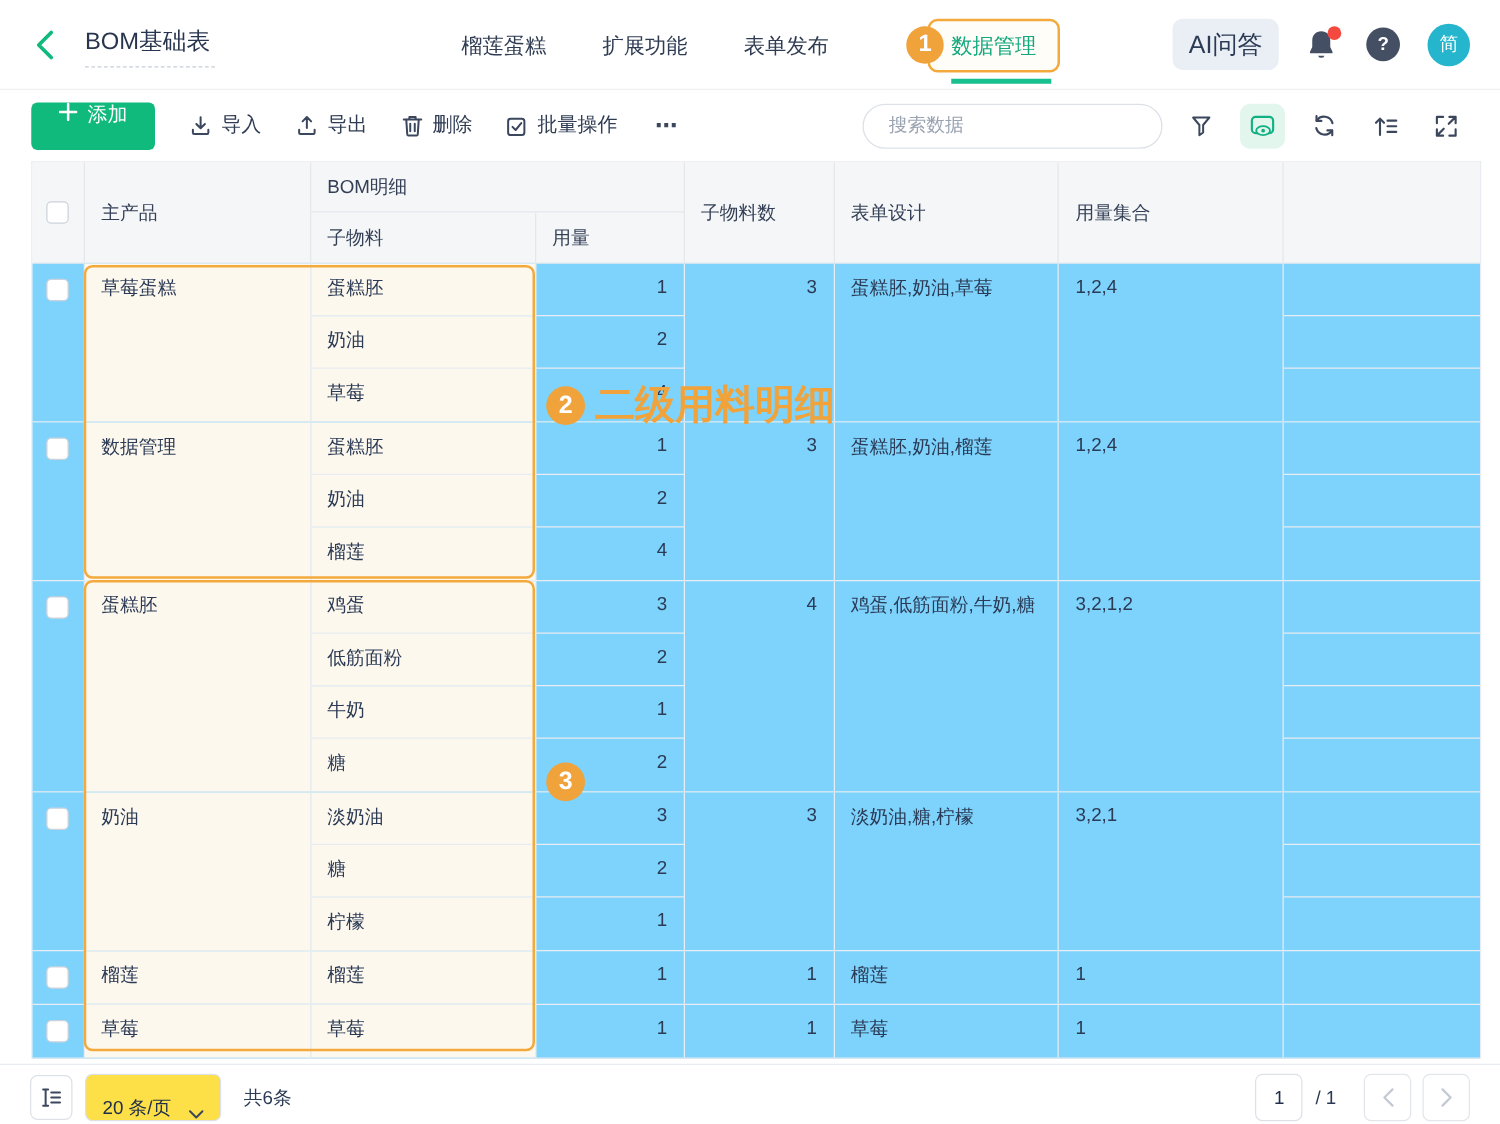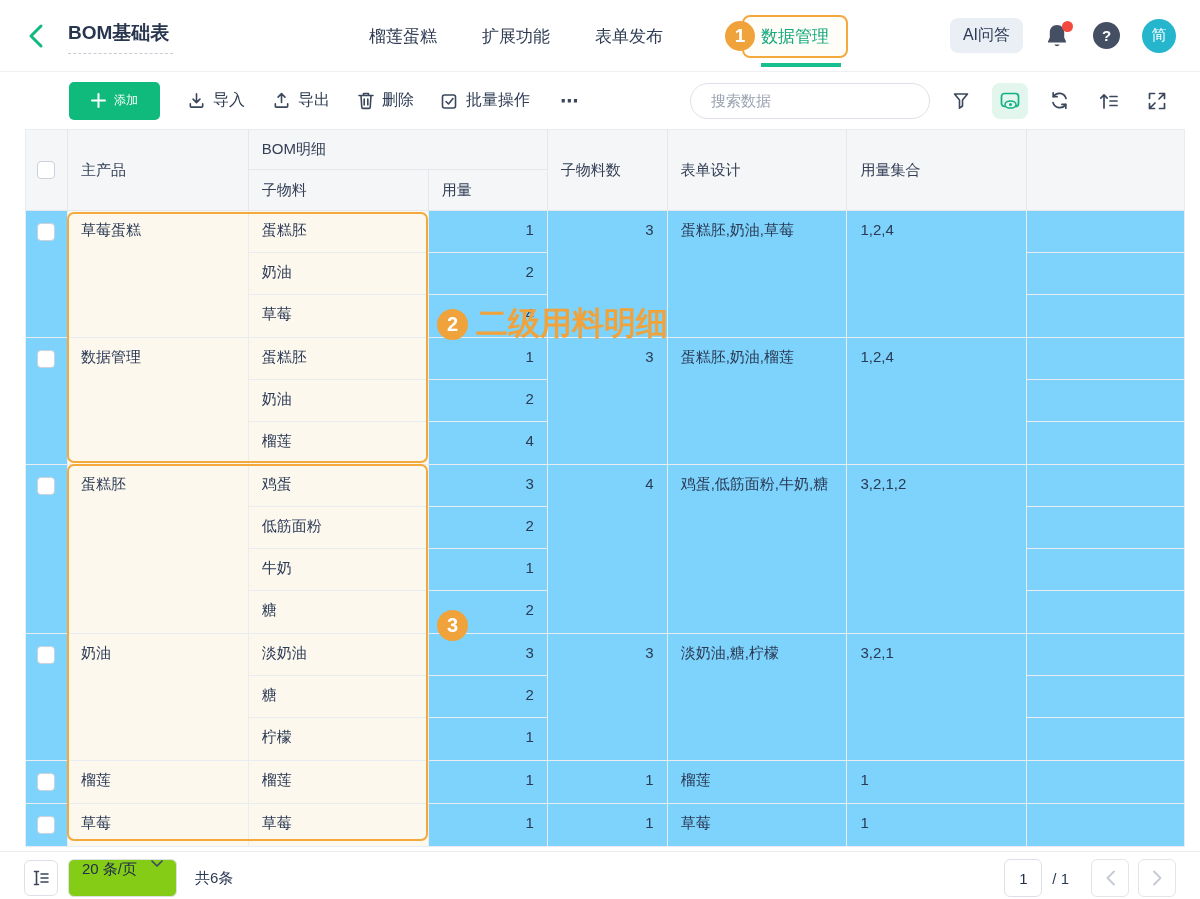--- a/index.html
+++ b/index.html
@@ -4,48 +4,48 @@
 <style>
   * { margin:0; padding:0; box-sizing:border-box; }
   html,body { width:1200px; height:899px; background:#fff; overflow:hidden;
     font-family:"Liberation Sans","DejaVu Sans",sans-serif; color:#2f3c53; }
   .page { position:relative; width:1200px; height:899px; }
 
   
   .header { position:relative; display:flex; align-items:center; height:72px;
     padding:0 24px; border-bottom:1px solid #eef0f3; }
   .back-btn { width:26px; height:26px; cursor:pointer; flex:0 0 auto; }
-  .title { margin-left:18px; font-size:19px; font-weight:700; color:#28354e;
+  .title { margin-left:18px; font-size:19px; font-weight:400; color:#28354e;
     border-bottom:1px dashed #c7cdd6; padding:2px 4px 7px 0; }
   .nav { position:absolute; left:369px; top:0; height:72px; display:flex; align-items:center; }
   .nav-item { font-size:17px; color:#2f3c53; margin-right:45px; cursor:pointer; white-space:nowrap; }
   .nav-active-wrap { position:relative; margin-left:34px; }
   .nav-active { display:inline-block; border:2px solid #f3a93c; border-radius:8px;
     padding:8px 17px; color:#14a87e; font-size:17px; cursor:pointer; background:#fffdf8; }
   .step-circle { display:inline-flex; align-items:center; justify-content:center;
     width:30px; height:30px; border-radius:50%; background:#f0a23b; color:#fff;
     font-size:19px; font-weight:700; }
   .step1 { position:absolute; left:-17px; top:50%; transform:translateY(-50%); z-index:3; }
   .tab-underline { position:absolute; left:761px; bottom:4px; width:80px; height:4px;
     background:#17c08e; }
   .header-right { margin-left:auto; display:flex; align-items:center; gap:22px; }
-  .ai-pill { background:#eaeff5; border-radius:8px; padding:7px 13px; font-size:16px;
+  .ai-pill { background:#eaeff5; border-radius:8px; padding:7px 13px; font-size:20px;
     color:#2b3a55; cursor:pointer; }
   .bell-wrap { position:relative; width:26px; height:26px; cursor:pointer; }
   .bell-dot { position:absolute; right:-2px; top:-2px; width:11px; height:11px;
     border-radius:50%; background:#f4493e; }
   .help-circle { width:27px; height:27px; border-radius:50%; background:#454f64; color:#fff;
     display:flex; align-items:center; justify-content:center; font-size:15px; font-weight:700; cursor:pointer; }
   .avatar { width:34px; height:34px; border-radius:50%; background:#25b6cd; color:#fff;
     display:flex; align-items:center; justify-content:center; font-size:15px; cursor:pointer; }
 
   
   .toolbar { display:flex; align-items:center; height:57px; padding:0 25px; }
-  .btn-add { display:flex; align-items:center; gap:8px; background:#10ba7d; color:#fff;
-    border:none; border-radius:5px; height:38px; padding:0 22px; font-size:12px; cursor:pointer;margin-left:44px; }
+  .btn-add { display:flex; gap:8px; background:#10ba7d; color:#fff;
+    border:none; border-radius:5px; height:38px; padding:0 22px; font-size:16px; cursor:pointer; }
   .tool-btn { display:flex; align-items:center; gap:7px; background:none; border:none;
     font-size:16px; color:#2f3c53; margin-left:27px; cursor:pointer; font-family:inherit; }
   .more-dots { font-size:18px; letter-spacing:2px; font-weight:700; color:#3b475d;
     margin-left:30px; cursor:pointer; }
   .toolbar-right { margin-left:auto; display:flex; align-items:center; gap:13px; }
   .search-box { display:flex; align-items:center; width:240px; height:36px;
     border:1px solid #dde1e7; border-radius:18px; padding:0 12px; gap:8px; background:#fff; }
   .search-box input { border:none; outline:none; flex:1; font-size:15px; color:#2f3c53;
     font-family:inherit; background:transparent; }
   .search-box input::placeholder { color:#9aa3b2; }
@@ -94,22 +94,22 @@
   .anno2 { left:437px; top:302px; }
   .anno3 { left:437px; top:610px; }
   .anno .step-circle { width:31px; height:31px; font-size:20px; }
   .anno-label { color:#f0a23b; font-size:32px; font-weight:700; white-space:nowrap; }
 
   
   .footer { display:flex; align-items:center; height:53px; padding:0 24px;
     border-top:1px solid #e8ebef; margin-top:4px; }
   .rowheight-btn { width:34px; height:36px; border:1px solid #dde1e7; border-radius:6px;
     background:#fff; display:flex; align-items:center; justify-content:center; cursor:pointer; }
-  .pagesize-select { display:flex; align-items:flex-start; gap:14px; height:38px;
-    border:1px solid #dde1e7; border-radius:6px; background:#84cc16; padding:0 13px;
+  .pagesize-select { display:flex; align-items:flex-end; gap:14px; height:38px;
+    border:1px solid #dde1e7; border-radius:6px; background:#fde047; padding:0 13px;
     margin-left:10px; font-size:15px; color:#222f49; cursor:pointer; }
   .total-text { margin-left:18px; font-size:15px; color:#2b3a55; }
   .footer-right { margin-left:auto; display:flex; align-items:center; }
   .page-box { width:38px; height:38px; border:1px solid #dde1e7; border-radius:6px;
     display:flex; align-items:center; justify-content:center; font-size:15px; color:#222f49; background:#fff; }
   .page-total { margin:0 0 0 10px; font-size:15px; color:#2b3a55; }
   .pager-btn { width:38px; height:38px; border:1px solid #e2e6eb; border-radius:6px;
     background:#fff; display:flex; align-items:center; justify-content:center;
     margin-left:9px; cursor:pointer; }
   .pager-btn:first-of-type { margin-left:22px; }

